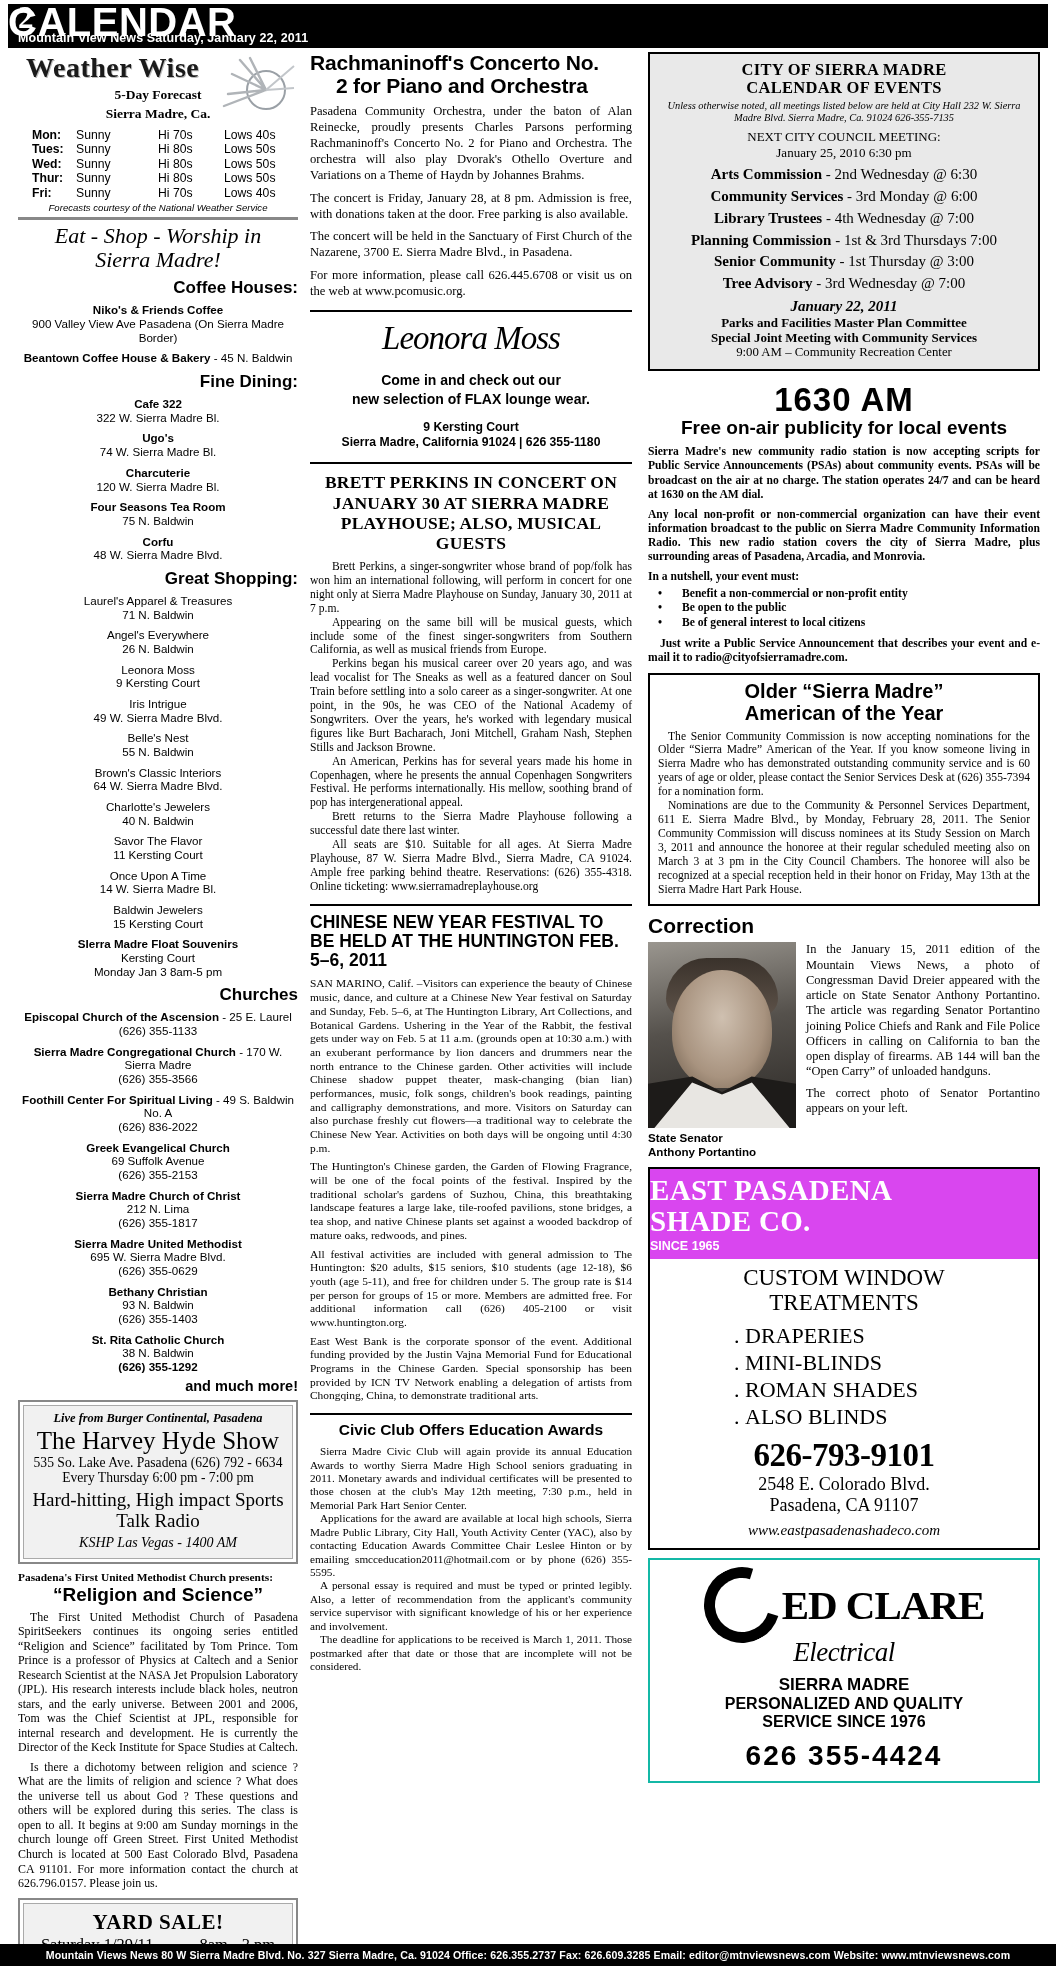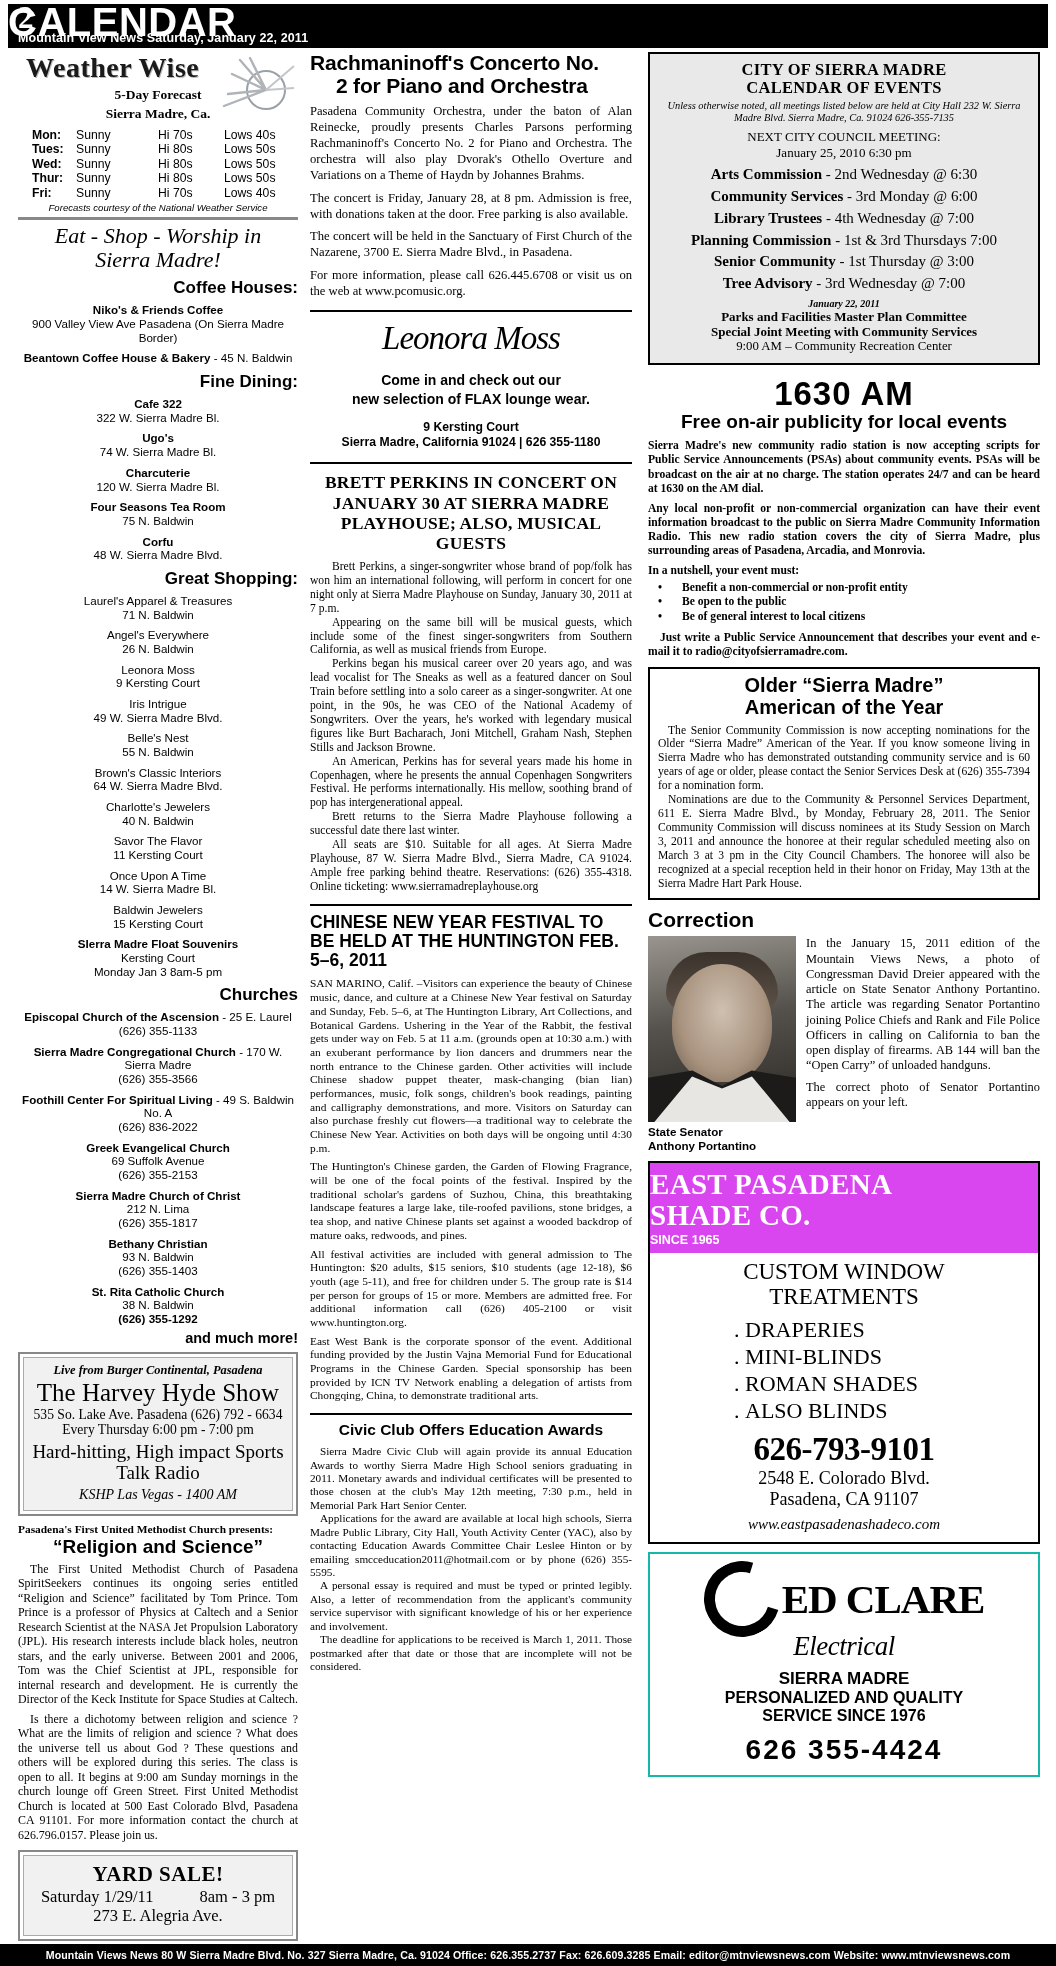--- a/index.html
+++ b/index.html
@@ -133,21 +133,21 @@
   .civic-body { font-size: 11.2px; line-height: 1.2; text-align: justify; }
   .civic-body p { text-indent: 10px; margin: 0; }
 
   
   #city-box { border: 2px solid #000; background: #e9e9e9; padding: 7px 8px 9px; text-align: center; }
   #city-t1 { font-weight: bold; font-size: 16.5px; line-height: 1.08; letter-spacing: 0.3px; }
   #city-note { font-style: italic; font-size: 10.4px; line-height: 1.18; margin: 3px 0 5px; }
   #city-next { font-size: 13px; line-height: 1.2; }
   .city-ev { font-size: 15px; line-height: 1.45; }
   .city-ev b { font-weight: bold; }
-  #city-date2 { font-style: italic; font-weight: bold; font-size: 10px; margin-top: 3px; }
+  #city-date2 { font-style: italic; font-weight: bold; font-size: 15px; margin-top: 3px; }
   .city-sp { font-weight: bold; font-size: 13px; line-height: 1.16; }
   #city-sp3 { font-size: 12.8px; line-height: 1.2; }
 
   #radio-block { margin-top: 10px; text-align: center; }
   #radio-1630 { font-family: "Liberation Sans", sans-serif; font-weight: bold;
     font-size: 33px; letter-spacing: 1px; }
   #radio-tag { font-family: "Liberation Sans", sans-serif; font-weight: bold;
     font-size: 19px; margin-top: -2px; }
   .radio-body { font-size: 11.6px; line-height: 1.22; text-align: justify;
     font-weight: bold; margin-top: 6px; }
@@ -307,20 +307,21 @@
   <div class="dir-sub"><span>Baldwin Jewelers</span><br><span>15 Kersting Court</span></div>
   <div class="dir-sub"><span class="nm">SIerra Madre Float Souvenirs</span><br><span style="white-space:pre-line">Kersting Court
 Monday Jan 3    8am-5 pm</span></div>
 
   <div class="dir-head">Churches</div>
   <div class="dir-sub"><span class="nm">Episcopal Church of the Ascension</span><span> - 25 E. Laurel</span><br><span>(626) 355-1133</span></div>
   <div class="dir-sub"><span class="nm">Sierra Madre Congregational Church</span><span> - 170 W. Sierra Madre</span><br><span>(626) 355-3566</span></div>
   <div class="dir-sub"><span class="nm">Foothill Center For Spiritual Living</span><span> - 49 S. Baldwin No. A</span><br><span>(626) 836-2022</span></div>
   <div class="dir-sub"><span class="nm">Greek Evangelical Church</span><br><span>69 Suffolk Avenue</span><br><span>(626) 355-2153</span></div>
   <div class="dir-sub"><span class="nm">Sierra Madre Church of Christ</span><br><span>212 N. Lima</span><br><span>(626) 355-1817</span></div>
+  <div class="dir-sub"><span class="nm">Sierra Madre United Methodist</span><br><span>695 W. Sierra Madre Blvd.</span><br><span>(626) 355-0629</span></div>
   <div class="dir-sub"><span class="nm">Bethany Christian</span><br><span>93 N. Baldwin</span><br><span>(626) 355-1403</span></div>
   <div class="dir-sub"><span class="nm">St. Rita Catholic Church</span><br><span>38 N. Baldwin</span><br><b>(626) 355-1292</b></div>
   <div class="dir-head" style="font-size:14.5px;margin-top:-3px">and much more!</div>
 
   <div id="harvey-box">
     <div id="harvey-inner">
       <div id="harvey-live">Live from Burger Continental, Pasadena</div>
       <div id="harvey-name">The Harvey Hyde Show</div>
       <div class="harvey-line">535 So. Lake Ave. Pasadena   (626) 792 - 6634</div>
       <div class="harvey-line">Every Thursday  6:00 pm - 7:00 pm</div>

